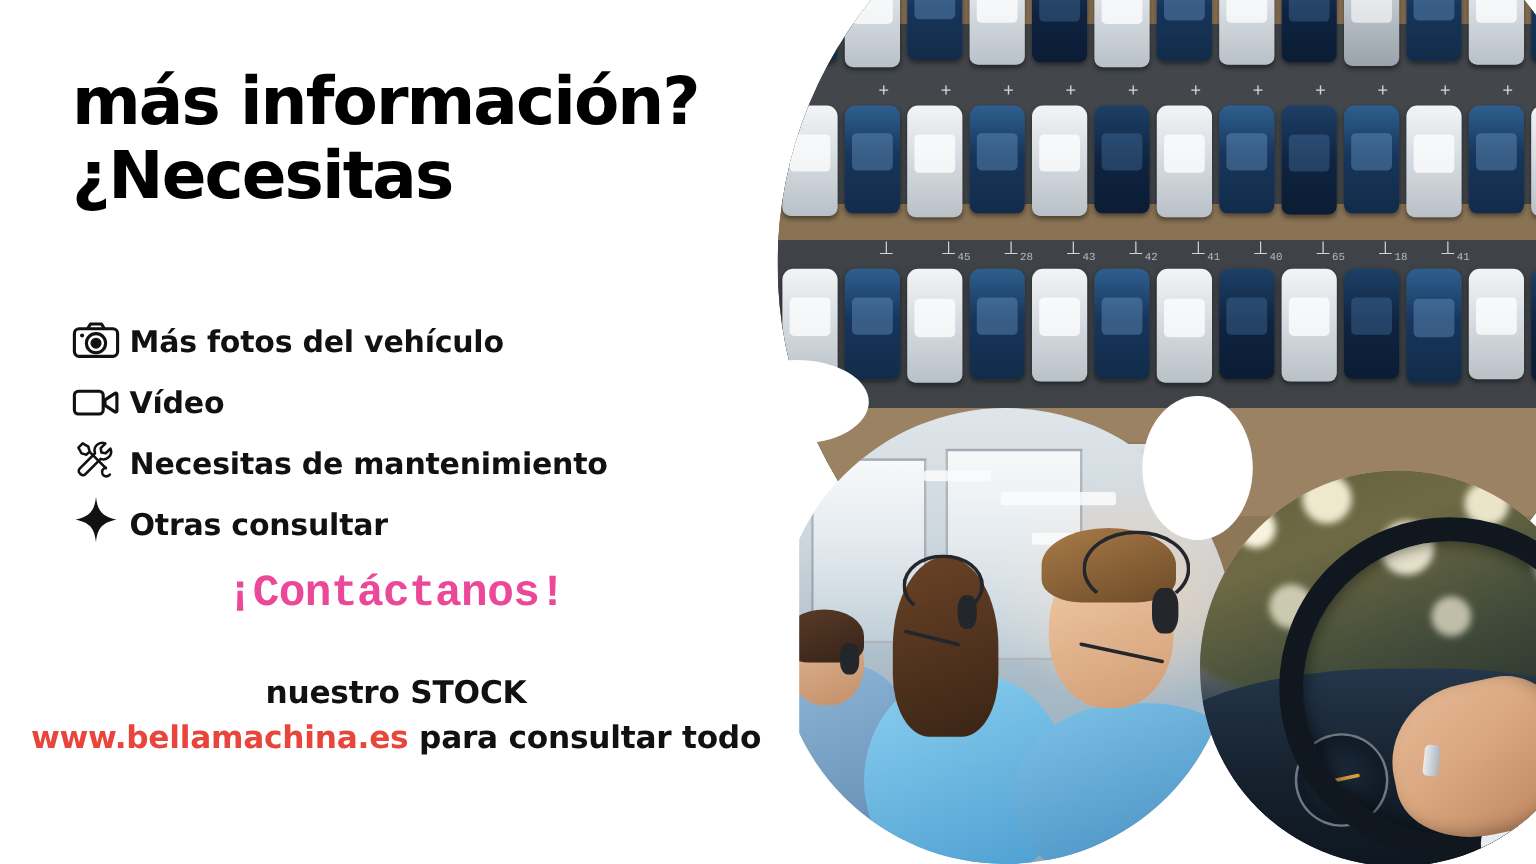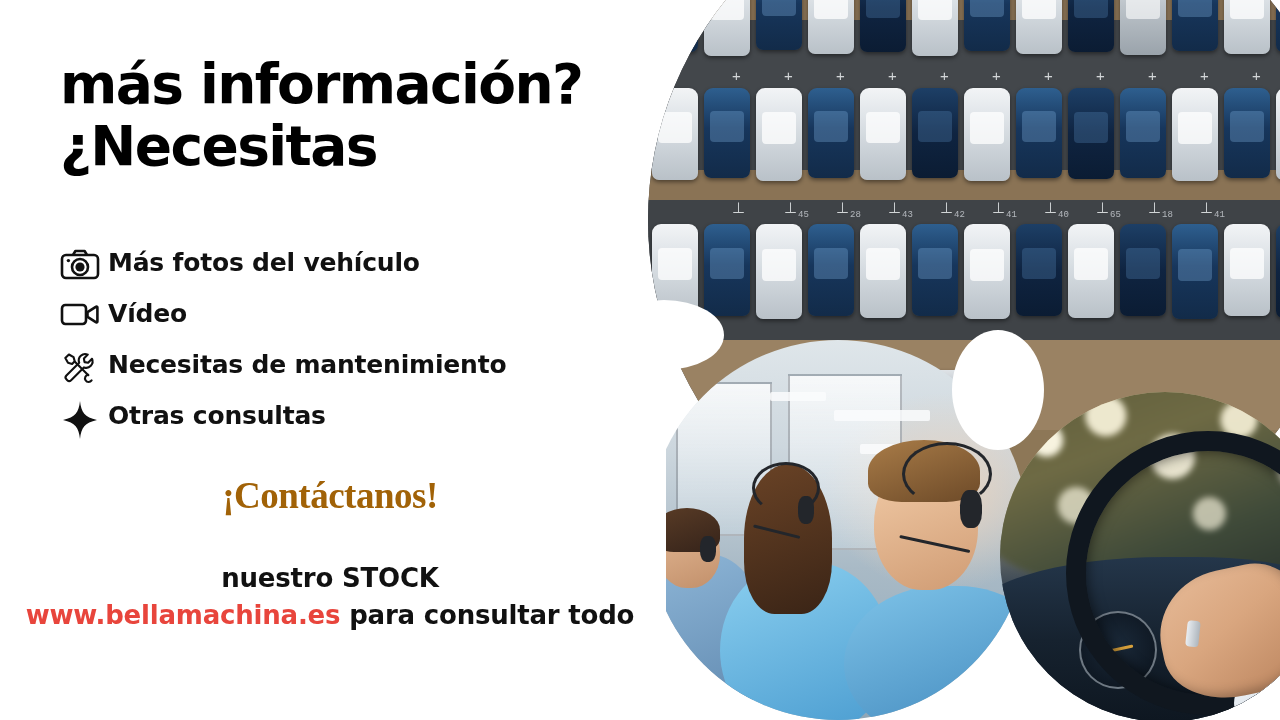--- a/index.html
+++ b/index.html
@@ -286,21 +286,21 @@
   #headline .hl-line { display: block; white-space: nowrap; }
 
   #features {
     position: absolute;
     left: 52px;
     top: 248px;
     width: 600px;
   }
   .feature {
     display: flex;
-    align-items: flex-start;
+    align-items: flex-end;
     height: 51px;
   }
   .feature-icon {
     width: 56px;
     min-width: 56px;
     display: flex;
     align-items: center;
     justify-content: center;
     color: #111111;
   }
@@ -312,25 +312,25 @@
     letter-spacing: -0.2px;
     white-space: nowrap;
   }
 
   #cta {
     position: absolute;
     left: 0;
     top: 474px;
     width: 660px;
     text-align: center;
-    font-family: Liberation Serif, serif;
+    font-family: Liberation Mono, monospace;
     font-weight: 700;
     font-size: 37px;
     letter-spacing: -0.5px;
-    color: #a16207;
+    color: #ec4899;
   }
 
   #webblock {
     position: absolute;
     left: 0;
     top: 560px;
     width: 660px;
     text-align: center;
     font-family: "DejaVu Sans", sans-serif;
     font-weight: 700;
@@ -542,21 +542,21 @@
         </span>
         <span class="feature-label">Necesitas de mantenimiento</span>
       </div>
 
       <div class="feature">
         <span class="feature-icon">
           <svg width="34" height="38" viewBox="0 0 34 38" aria-hidden="true">
             <path d="M17 0c1.2 11.2 4.6 16.2 17 19-12.4 2.8-15.8 7.8-17 19-1.2-11.2-4.6-16.2-17-19 12.4-2.8 15.8-7.8 17-19z" fill="#111"></path>
           </svg>
         </span>
-        <span class="feature-label">Otras consultas</span>
+        <span class="feature-label">Otras consultar</span>
       </div>
     </div>
 
     <div id="cta">¡Contáctanos!</div>
 
     <div id="webblock">
       <span class="wb-line">nuestro STOCK</span>
       <span class="wb-line"><span class="url">www.bellamachina.es</span><span> para consultar todo</span></span>
     </div>
 

